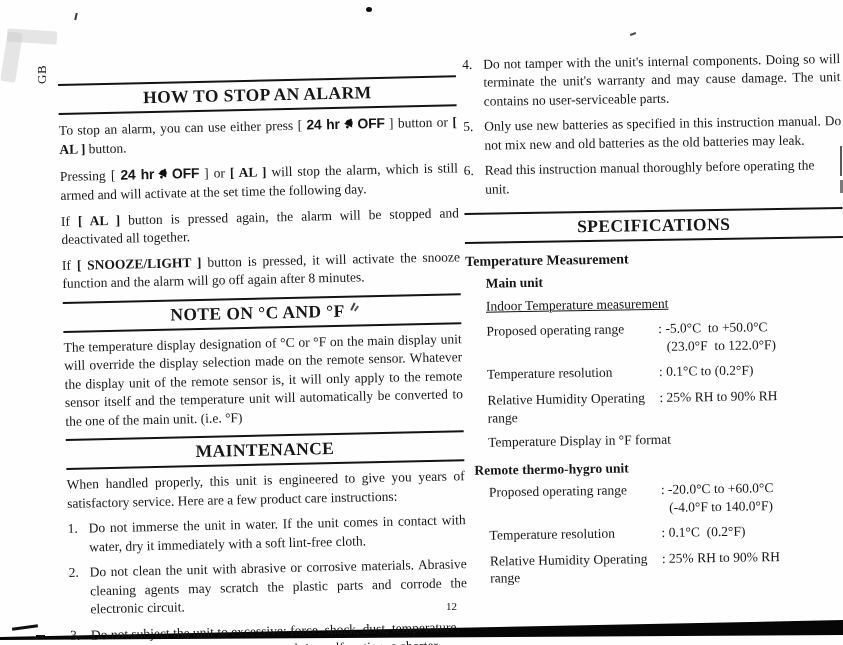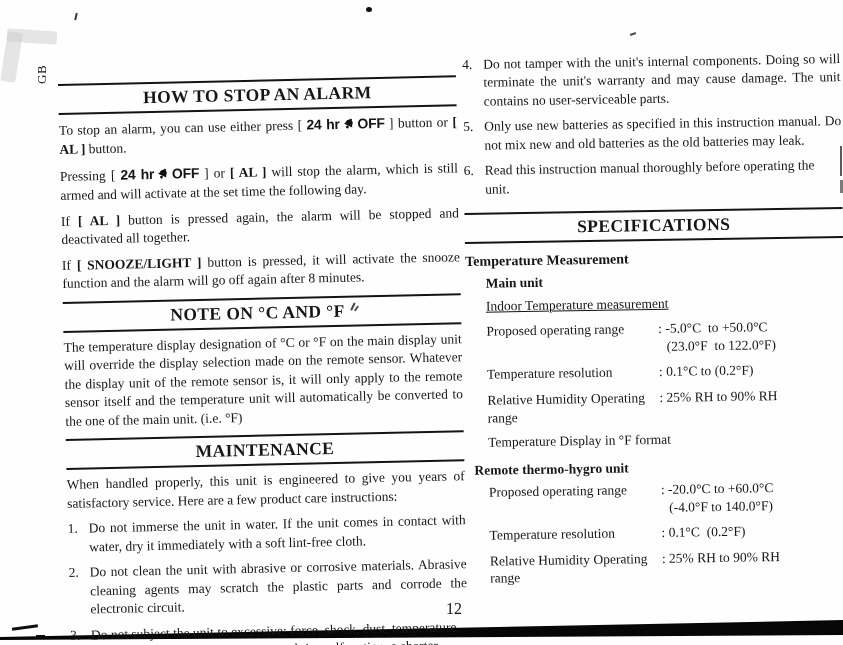--- a/index.html
+++ b/index.html
@@ -39,21 +39,21 @@
   .spec-label{width:172px;flex:0 0 172px;}
   .spec-value{flex:1;}
   .spec-value div{white-space:pre-wrap;}
   .spec-value .v2{padding-left:8px;}
   .spec-note{font-size:13.5px;margin:2px 0 12px;}
   .remote-h{font-size:13.5px;font-weight:bold;margin:6px 0 5px 6px;}
 
   
   .gb{position:absolute;left:22px;top:56px;width:40px;font-size:13px;
       transform:rotate(-90deg);transform-origin:center center;letter-spacing:.5px;}
-  .pagenum{position:absolute;left:446px;top:600px;font-size:16px;}
+  .pagenum{position:absolute;left:446px;top:600px;font-size:11px;}
 
   
   .smudge-v{position:absolute;left:4px;top:32px;width:15px;height:50px;background:#cfcfcf;
             opacity:.55;transform:rotate(9deg);border-radius:3px;}
   .smudge-h{position:absolute;left:7px;top:30px;width:50px;height:13px;background:#cccccc;
             opacity:.5;transform:rotate(4deg);border-radius:2px;}
   .dot-top{position:absolute;left:366px;top:7px;width:6px;height:5px;background:#0d0d0d;border-radius:50%;}
   .tick-topleft{position:absolute;left:75px;top:13px;width:2px;height:7px;background:#3a3a3a;transform:rotate(14deg);}
   .dash-topright{position:absolute;left:630px;top:33px;width:6px;height:2px;background:#4a4a4a;transform:rotate(-18deg);}
   .edge-mark1{position:absolute;right:1px;top:146px;width:2px;height:30px;background:#5a5a5a;}

